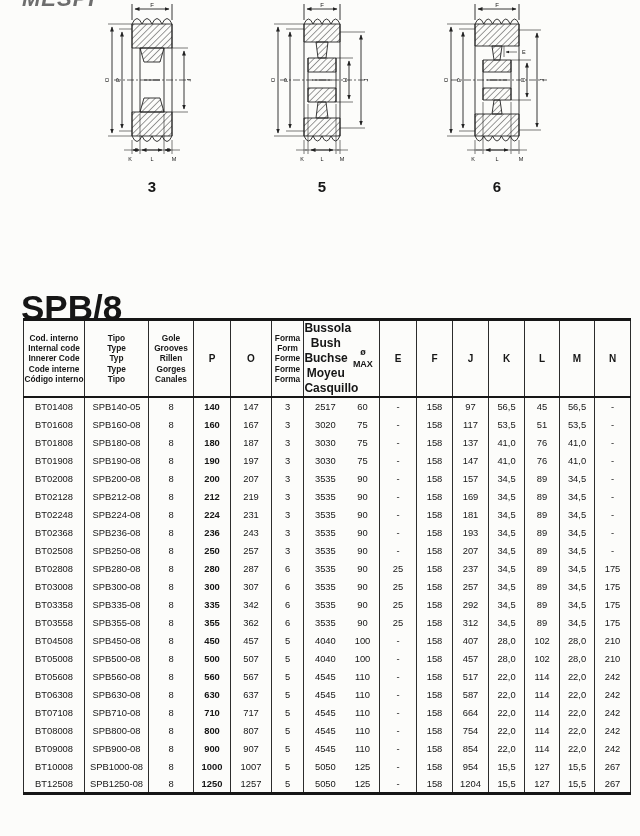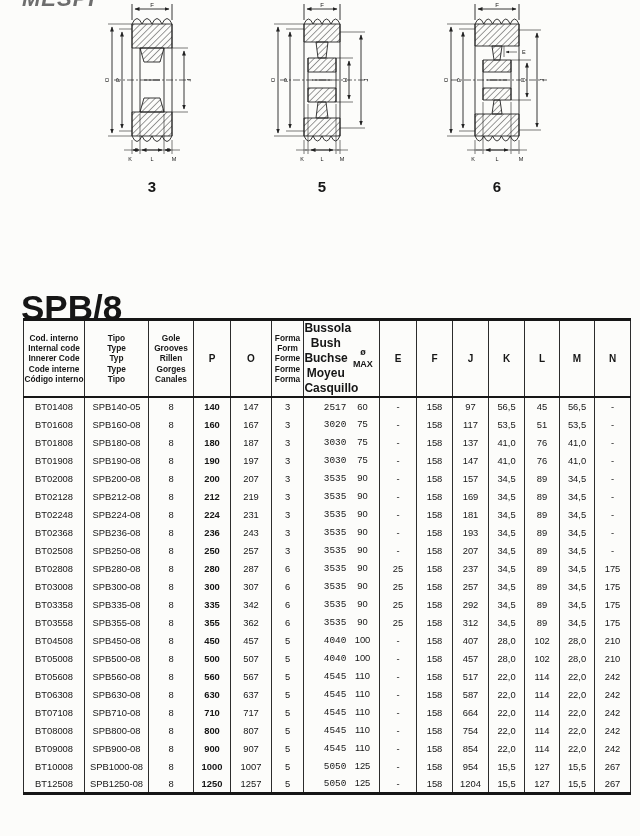--- a/index.html
+++ b/index.html
@@ -38,21 +38,21 @@
   }
   thead tr{height:60px;margin-left:16px;}
   th{font-weight:700;font-size:10px;}
   th.multi{font-size:8.3px;line-height:1.25;white-space:pre-line;font-weight:700;}
   th{border-bottom:2.5px solid #161616;}
   .bush-th .bush-names{display:inline-block;width:57%;vertical-align:middle;font-size:12px;line-height:1.25;white-space:pre-line;font-weight:700;}
   .bush-th .bush-max{display:inline-block;width:42%;vertical-align:middle;font-size:9px;line-height:1.3;white-space:pre-line;font-weight:700;}
   tbody tr{height:18px;}
   tbody td{font-size:9.4px;}
   tbody td.bold{font-weight:700;text-align:center;}
-  td.bush-cell .bush-val{display:inline-block;width:56%;text-align:right;font-family:Liberation Mono, monospace;}
+  td.bush-cell .bush-val{display:inline-block;width:56%;text-align:center;}
   td.bush-cell .max-val{display:inline-block;width:43%;text-align:center;}
 </style>
 </head>
 <body>
 
 <div class="page">
 
   <div class="logo-clip">
     <span class="logo">MESPI</span>
   </div>

